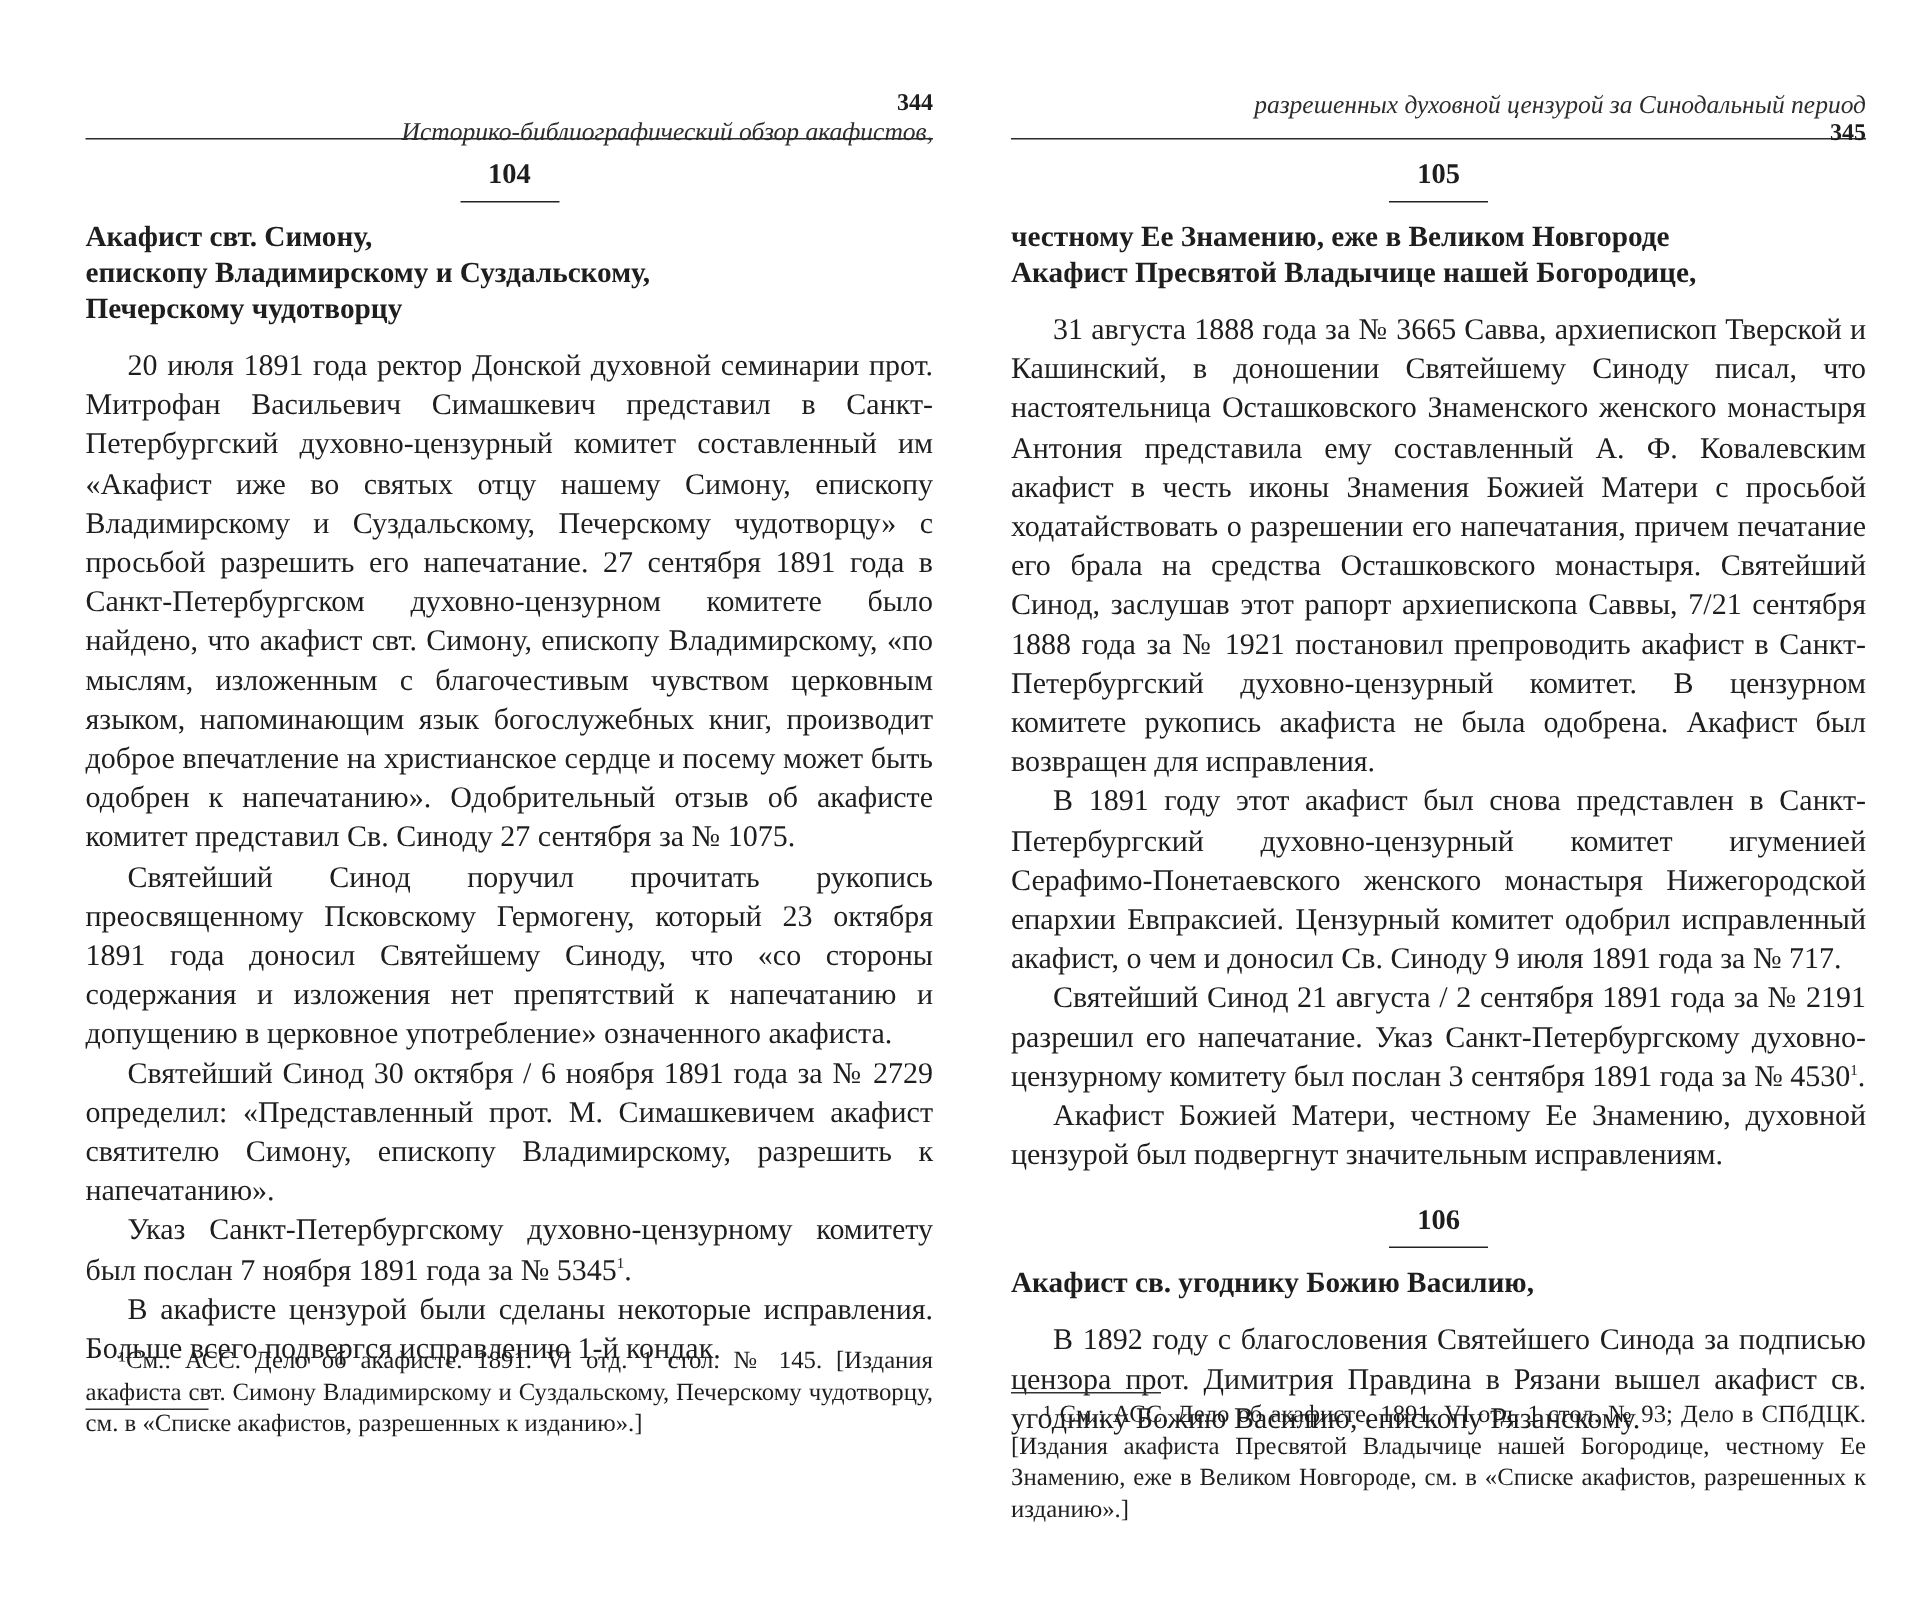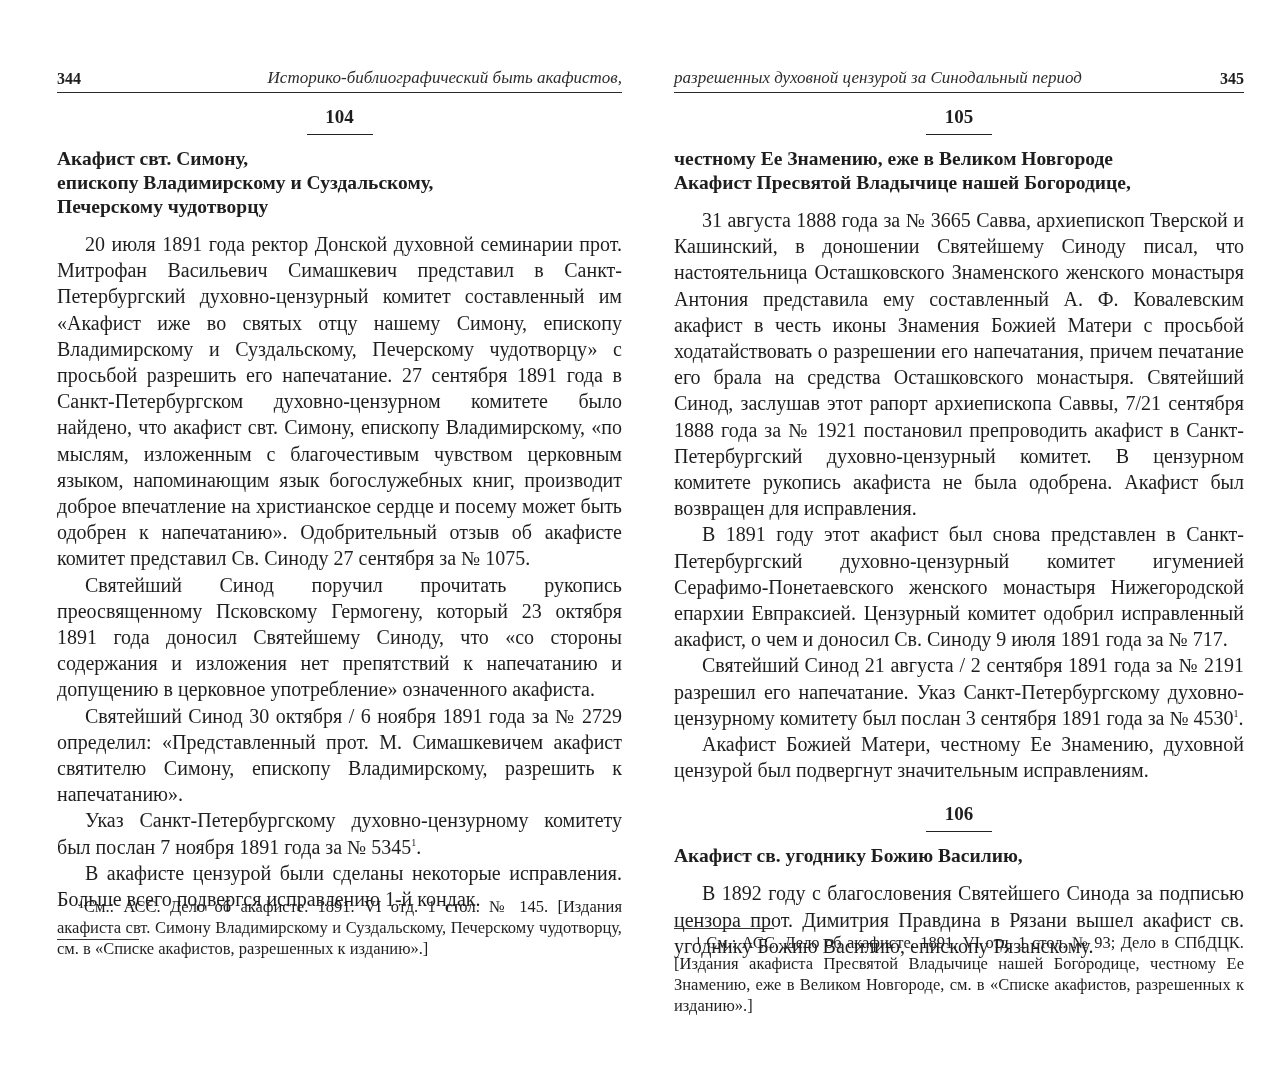--- a/index.html
+++ b/index.html
@@ -12,20 +12,21 @@
   }
   .page { position: absolute; top: 0; height: 1080px; }
   .page-left { left: 0; width: 644px; }
   .page-right { left: 644px; width: 644px; }
 
   .running-head {
     position: absolute; top: 60px; height: 28px;
     border-bottom: 1.5px solid #2a2a2a;
     display: flex; align-items: flex-end; justify-content: space-between;
     padding-bottom: 4px;
+    flex-direction: column;
   }
   .page-left .running-head { left: 57px; width: 565px; }
   .page-right .running-head { left: 30px; width: 570px; }
   .page-num { font-weight: bold; font-size: 16px; }
   .run-title { font-style: italic; font-size: 17px; color: #2c2c2c; }
 
   .col { position: absolute; }
   .page-left .col { left: 57px; width: 565px; top: 100px; }
   .page-right .col { left: 30px; width: 570px; top: 100px; }
 
@@ -56,21 +57,21 @@
   .page-left .footnote { left: 57px; width: 565px; top: 896px; }
   .page-right .footnote { left: 30px; width: 570px; top: 932px; }
   .gap { height: 14px; }
 </style>
 </head>
 <body>
 
 <div class="page page-left">
   <div class="running-head">
     <span class="page-num">344</span>
-    <span class="run-title">Историко-библиографический быть акафистов,</span>
+    <span class="run-title">Историко-библиографический обзор акафистов,</span>
   </div>
   <div class="col">
     <div class="num">104</div>
     <div class="art-title">
       <div>Акафист свт. Симону,</div>
       <div>епископу Владимирскому и Суздальскому,</div>
       <div>Печерскому чудотворцу</div>
     </div>
     <p>20 июля 1891 года ректор Донской духовной семинарии прот. Митрофан Васильевич Симашкевич представил в Санкт-Петербургский духовно-цензурный комитет составленный им «Акафист иже во святых отцу нашему Симону, епископу Владимирскому и Суздальскому, Печерскому чудотворцу» с просьбой разрешить его напечатание. 27 сентября 1891 года в Санкт-Петербургском духовно-цензурном комитете было найдено, что акафист свт. Симону, епископу Владимирскому, «по мыслям, изложенным с благочестивым чувством церковным языком, напоминающим язык богослужебных книг, производит доброе впечатление на христианское сердце и посему может быть одобрен к напечатанию». Одобрительный отзыв об акафисте комитет представил Св. Синоду 27 сентября за № 1075.</p>
     <p>Святейший Синод поручил прочитать рукопись преосвященному Псковскому Гермогену, который 23 октября 1891 года доносил Святейшему Синоду, что «со стороны содержания и изложения нет препятствий к напечатанию и допущению в церковное употребление» означенного акафиста.</p>

